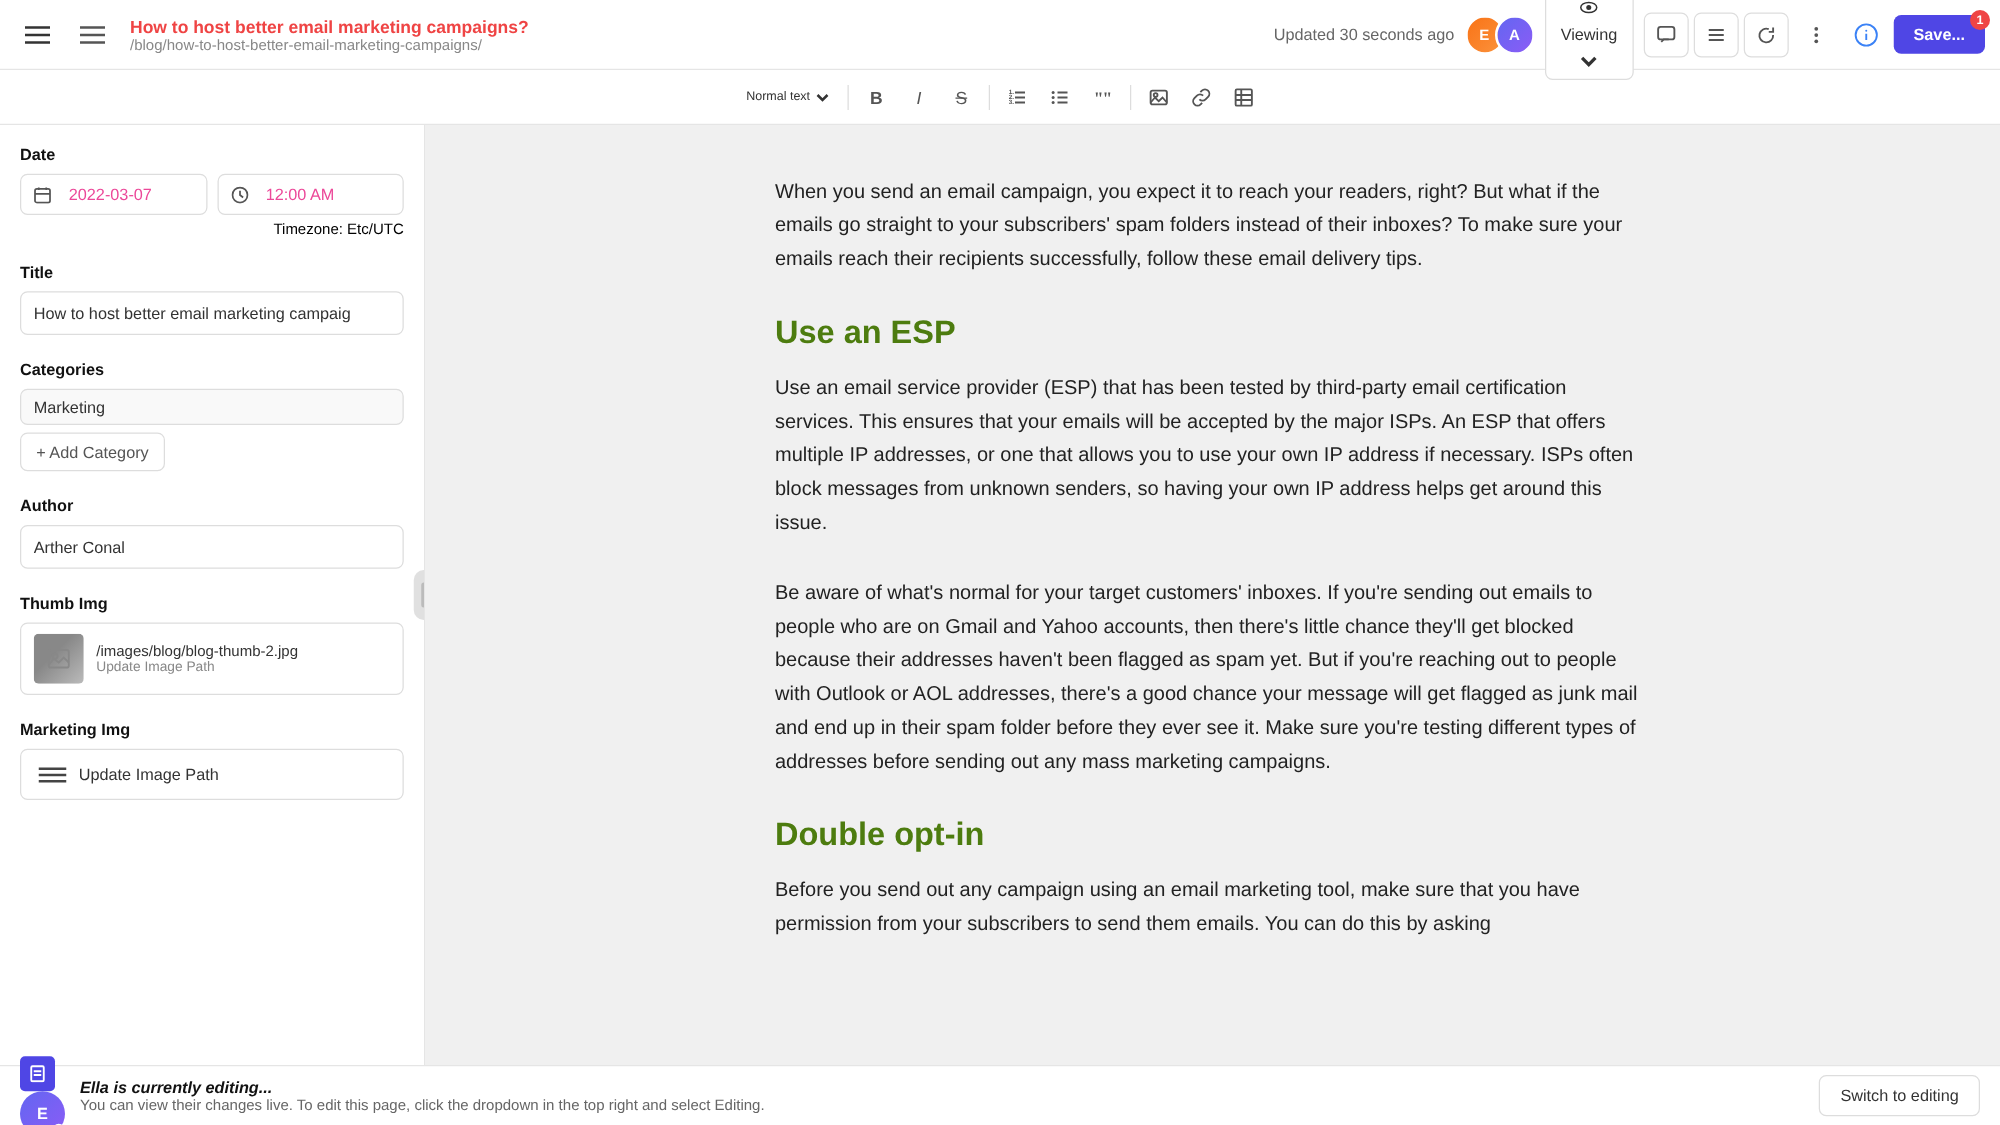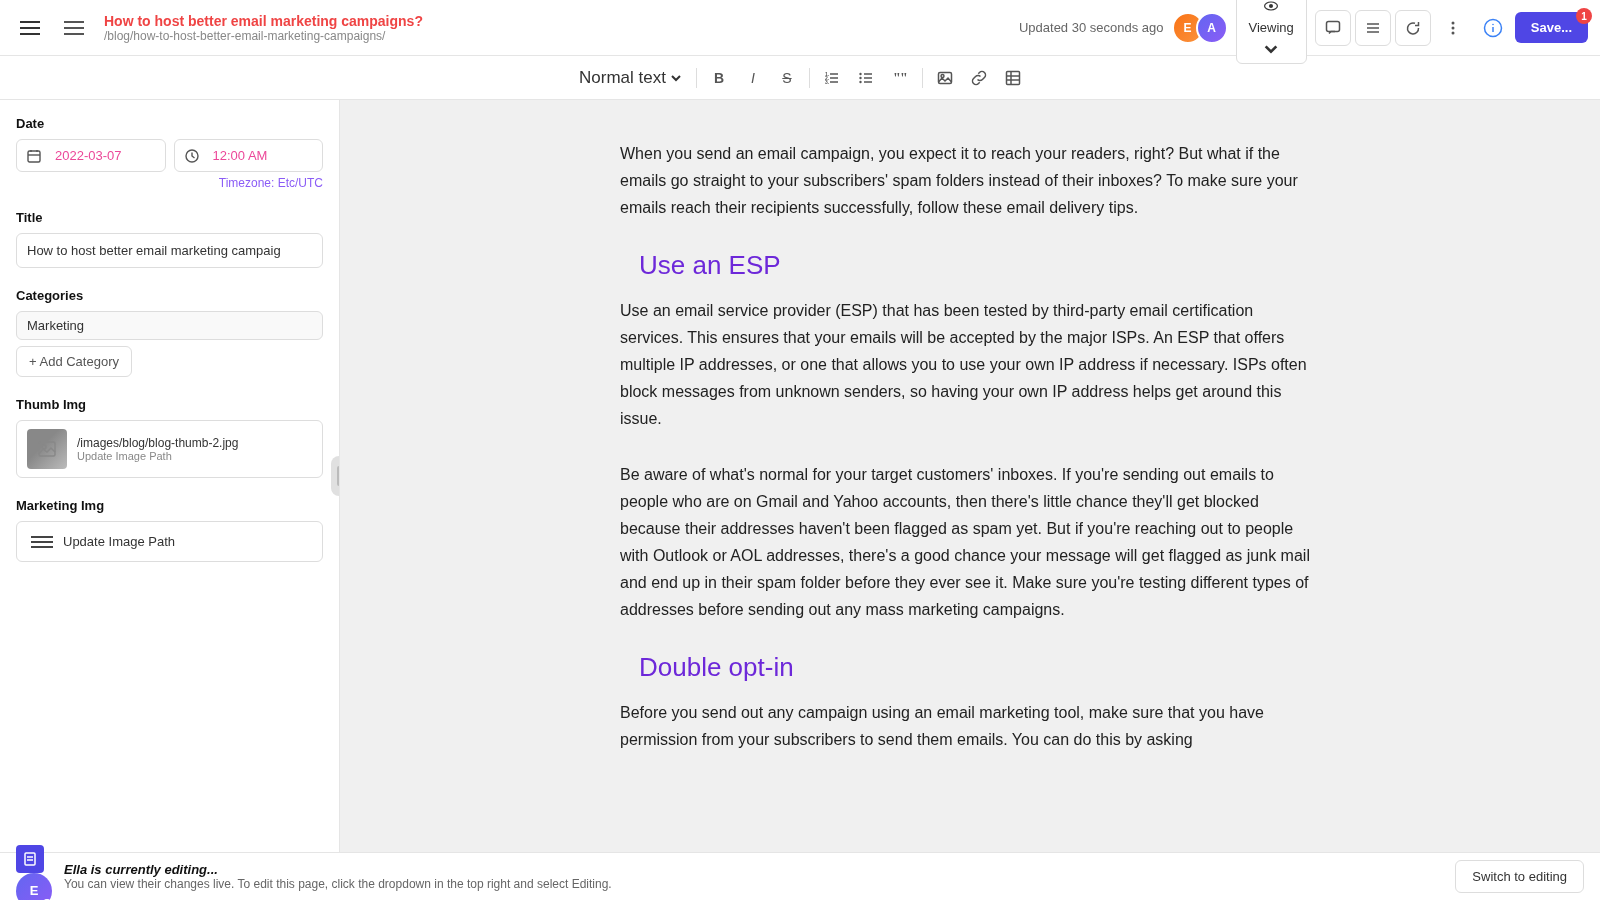--- a/index.html
+++ b/index.html
@@ -69,21 +69,21 @@
       position: absolute; top: -4px; right: -4px;
     }
 
     
     .editor-toolbar {
       display: flex; align-items: center; gap: 2px;
       height: 44px; background: #fff; border-bottom: 1px solid #e5e5e5;
       padding: 0 16px; justify-content: center;
     }
     .toolbar-select {
-      border: none; background: transparent; font-size: 17px; color: #333;
+      border: none; background: transparent; font-size: 10px; color: #333;
       cursor: pointer; padding: 4px 8px; display: flex; align-items: center; gap: 4px;
     }
     .toolbar-divider { width: 1px; height: 20px; background: #ddd; margin: 0 4px; }
     .toolbar-btn {
       width: 32px; height: 32px; display: flex; align-items: center; justify-content: center;
       border: none; background: transparent; cursor: pointer; color: #555; border-radius: 4px;
       font-size: 14px; font-weight: bold;
     }
 
     
@@ -102,21 +102,21 @@
     .sidebar-section { margin-bottom: 20px; }
     .sidebar-label { font-size: 13px; font-weight: 600; color: #111; margin-bottom: 8px; }
     .date-row { display: flex; gap: 8px; }
     .date-input, .time-input {
       display: flex; align-items: center; gap: 14px;
       border: 1px solid #ddd; border-radius: 6px; padding: 8px 10px;
       font-size: 13px; color: #ec4899; background: #fff; cursor: pointer;
     }
     .date-input { flex: 1; }
     .time-input { flex: 1; }
-    .timezone-label { font-size: 12px; color: #8b5cf6; margin-top: 4px; text-align: right; }
+    .timezone-label { font-size: 12px; color: #000000; margin-top: 4px; text-align: right; }
     .text-input {
       width: 100%; border: 1px solid #ddd; border-radius: 6px; padding: 9px 10px;
       font-size: 13px; color: #333; outline: none;
     }
     .category-tag {
       display: inline-flex; align-items: center; gap: 4px;
       border: 1px solid #ddd; border-radius: 6px; padding: 6px 10px;
       font-size: 13px; color: #333; background: #f9f9f9;
       width: 100%;
     }
@@ -160,21 +160,21 @@
       cursor: col-resize; display: flex; align-items: center; justify-content: center;
     }
     .drag-handle::after { content: ''; width: 4px; height: 20px; background: #bbb; border-radius: 2px; }
 
     
     .content-area {
       flex: 1; background: #f0f0f0; overflow-y: auto; padding: 40px 60px;
     }
     .article-content { max-width: 700px; margin: 0 auto; background: #f0f0f0; }
     .article-intro { font-size: 16px; color: #222; line-height: 1.7; margin-bottom: 28px; }
-    .article-h2 { font-size: 26px; font-weight: 400; color: #6d28d9; margin-bottom: 16px; margin-left: 19px; }
+    .article-h2 { font-size: 26px; font-weight: 700; color: #4d7c0f; margin-bottom: 16px; }
     .article-body { font-size: 16px; color: #222; line-height: 1.7; margin-bottom: 28px; }
 
     
     .bottom-bar {
       height: 48px; background: #fff; border-top: 1px solid #e5e5e5;
       display: flex; align-items: center; padding: 0 16px; gap: 12px;
       position: fixed; bottom: 0; left: 0; right: 0;
     }
     .bottom-avatar-wrap { position: relative; }
     .bottom-avatar {
@@ -371,20 +371,24 @@
     <div class="sidebar-section">
       <div class="sidebar-label">Categories</div>
       <div class="category-tag">
         <span>Marketing</span>
       </div>
       <button class="add-category-btn">
         <span>+ Add Category</span>
       </button>
     </div>
 
+    <div class="sidebar-section">
+      <div class="sidebar-label">Author</div>
+      <input class="text-input" type="text" value="Arther Conal" style="">
+    </div>
 
     <div class="sidebar-section">
       <div class="sidebar-label">Thumb Img</div>
       <div class="thumb-img-block">
         <div class="thumb-preview">
           <div class="thumb-preview-inner">
             <svg width="20" height="20" viewBox="0 0 20 20" fill="none" stroke="#888" stroke-width="1.5">
               <rect x="2" y="3" width="16" height="14" rx="1.5"></rect>
               <circle cx="7" cy="8" r="2"></circle>
               <polyline points="2,15 6,10 10,13 14,9 18,13"></polyline>

